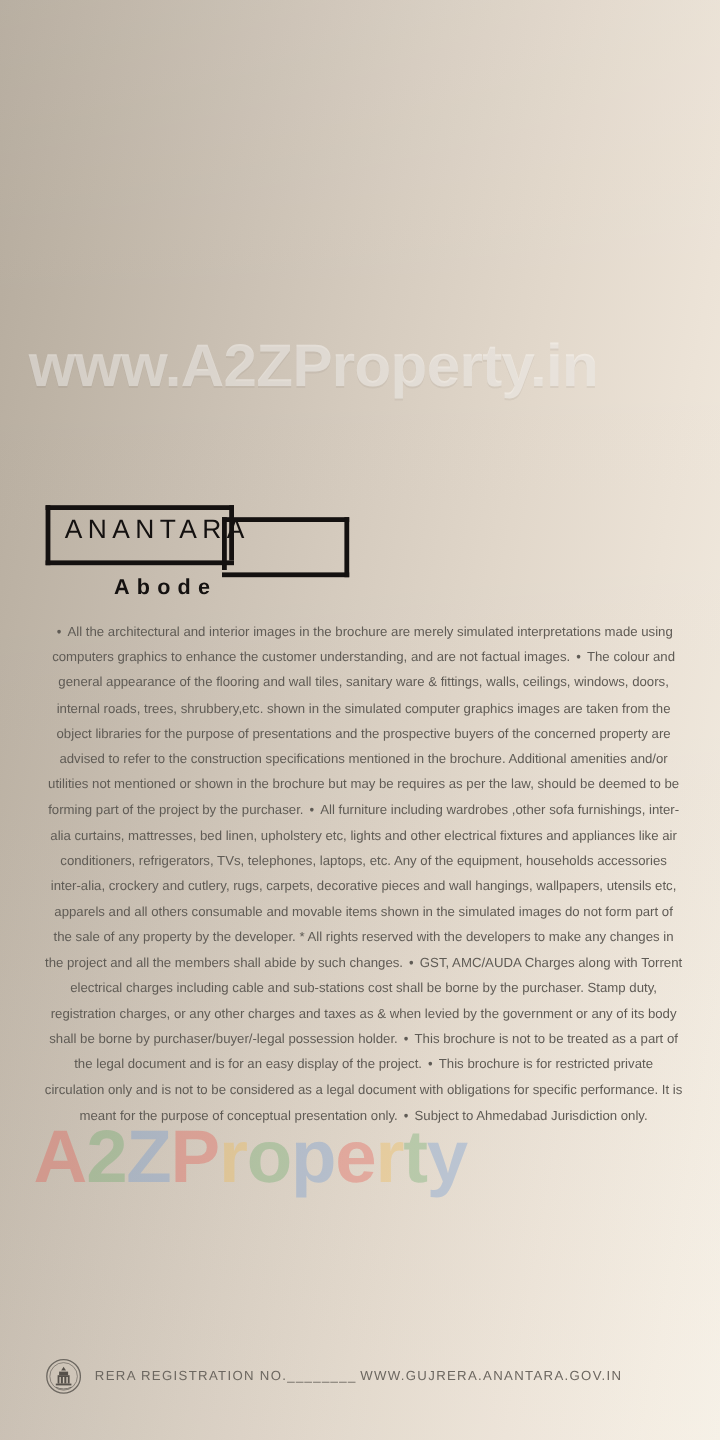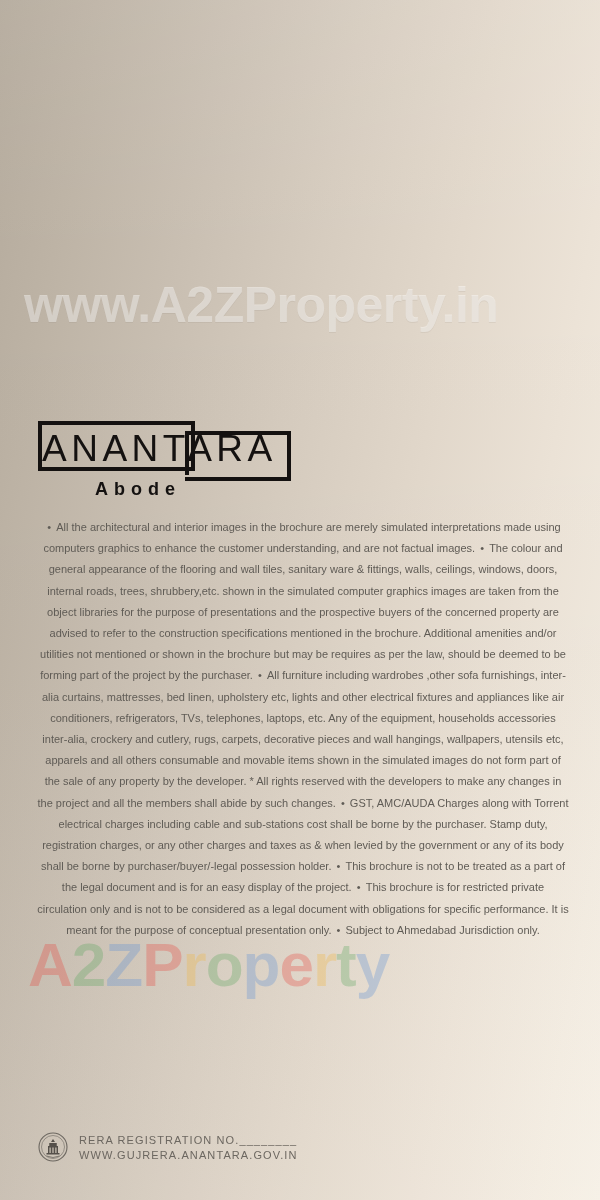--- a/index.html
+++ b/index.html
@@ -111,23 +111,23 @@
   .logo-box-seam-bottom {
     position: absolute;
     left: 153px;
     top: 3px;
     width: 4px;
     height: 46px;
     background: #141110;
   }
   .logo-word {
     position: absolute;
-    left: 4px;
+    left: 16px;
     top: 12px;
-    font-size: 37px;
+    font-size: 22px;
     font-weight: 500;
     letter-spacing: 4.5px;
     color: #141110;
     line-height: 1;
     z-index: 3;
   }
   .logo-sub {
     position: absolute;
     left: 57px;
     top: 62px;
@@ -174,21 +174,20 @@
     align-items: center;
     gap: 11px;
   }
   .rera-seal {
     width: 30px;
     height: 30px;
     flex: 0 0 30px;
   }
   .rera-lines {
     display: flex;
-    flex-direction: column;
     gap: 3px;
   }
   .rera-line {
     font-size: 11px;
     letter-spacing: 1.1px;
     color: #6c6760;
     white-space: nowrap;
     font-family: "Liberation Sans", sans-serif;
   }
 </style>

